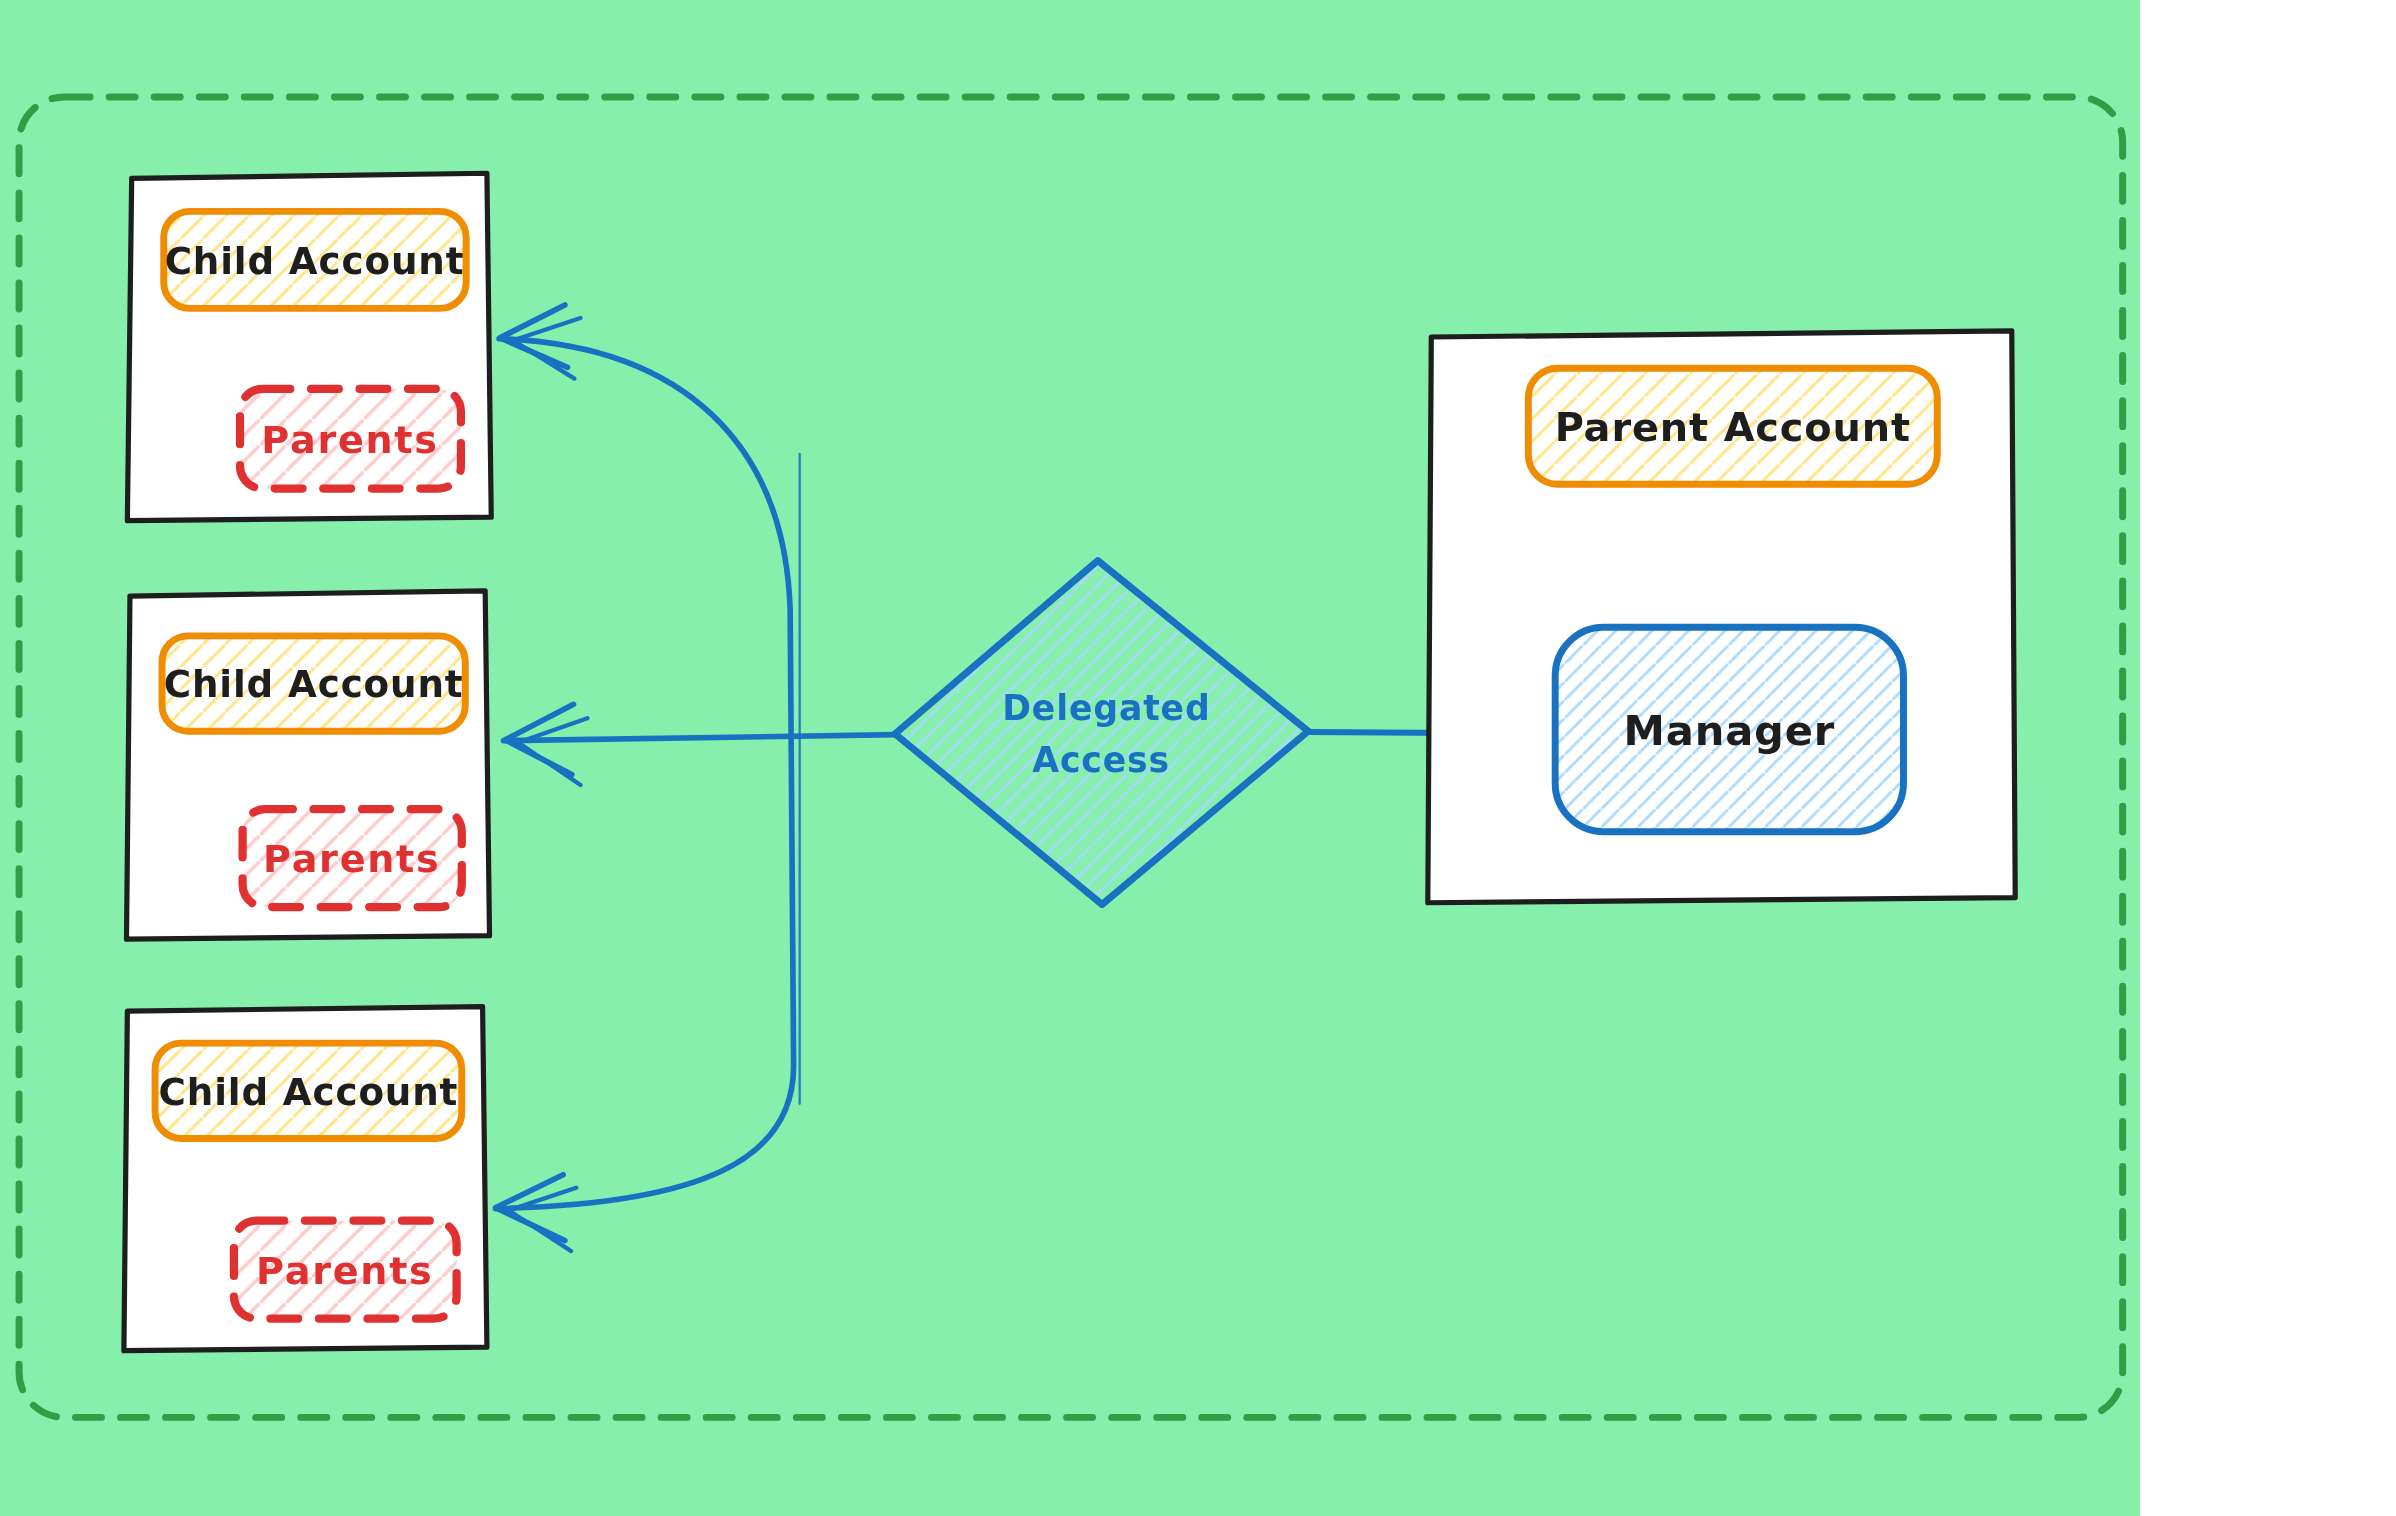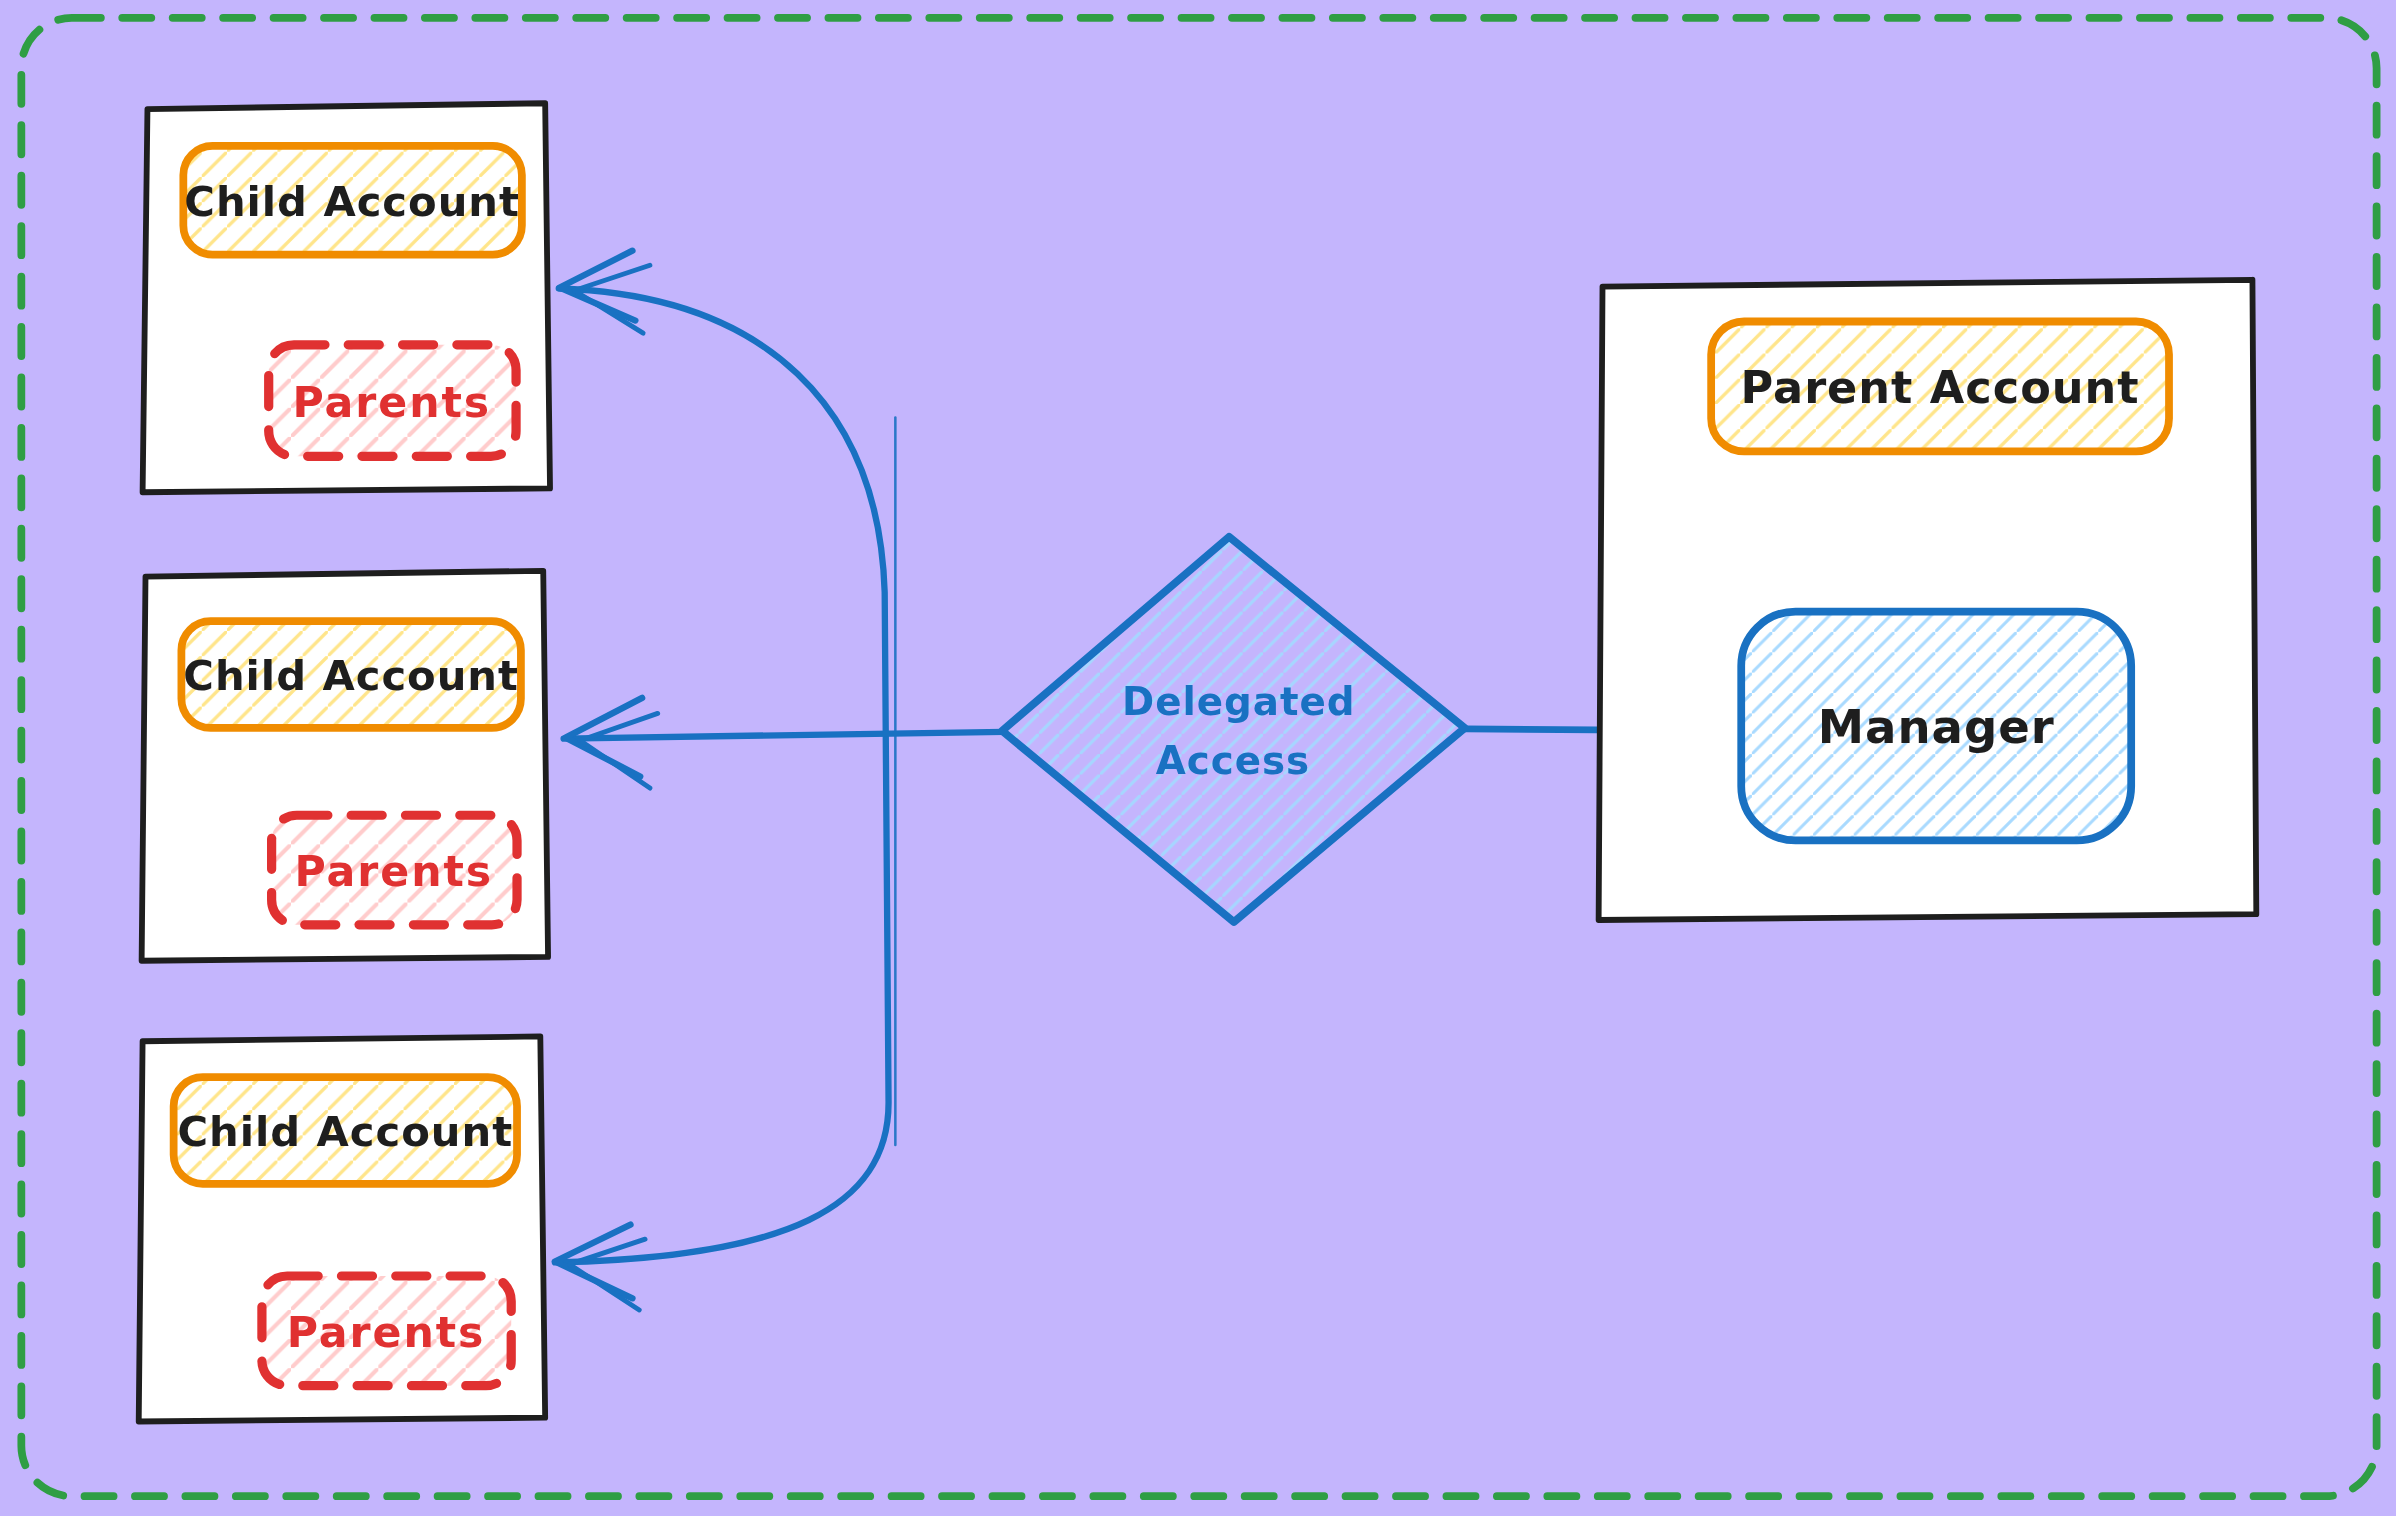--- a/index.html
+++ b/index.html
@@ -1,16 +1,16 @@
 <!DOCTYPE html>
 <html><head>
 <meta charset="utf-8">
 <style>
   html,body{margin:0;padding:0;background:#ffffff;}
-  .stage{width:2396px;height:1517px;position:relative;background:#c4b5fd;overflow:hidden;}
+  .stage{width:2140px;height:1517px;position:relative;background:#86efac;overflow:hidden;}
   svg{display:block;width:100%;height:100%;}
   text{font-family:"DejaVu Sans","Liberation Sans",sans-serif;font-weight:600;}
   .t-title{font-size:43px;fill:#1e1e1e;letter-spacing:1px;}
   .t-parents{font-size:44px;fill:#e03131;letter-spacing:2px;}
   .t-pa{font-size:46px;fill:#1e1e1e;letter-spacing:1px;}
   .t-mgr{font-size:48px;fill:#1e1e1e;letter-spacing:1px;}
   .t-dec{font-size:40px;fill:#1971c2;letter-spacing:1px;}
   .ink{stroke:#1e1e1e;stroke-width:6;fill:#ffffff;stroke-linejoin:round;stroke-linecap:round;}
   .orangebox{stroke:#f08c00;stroke-width:8;stroke-linejoin:round;}
   .redbox{stroke:#e03131;stroke-width:9.5;stroke-dasharray:32 24;stroke-linejoin:round;stroke-linecap:round;}

